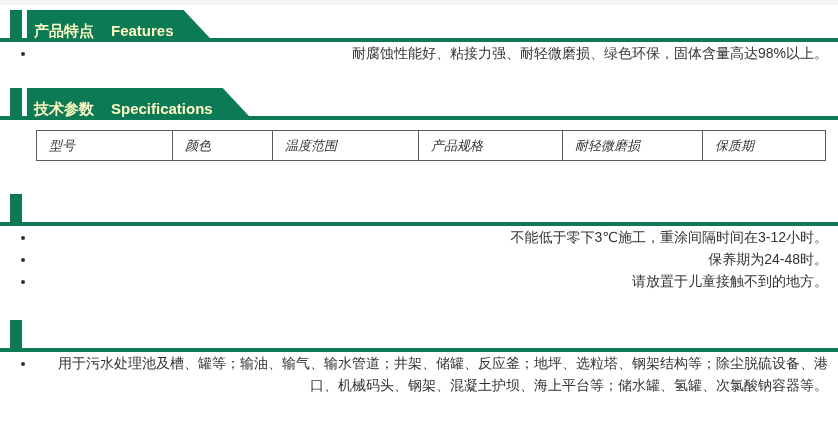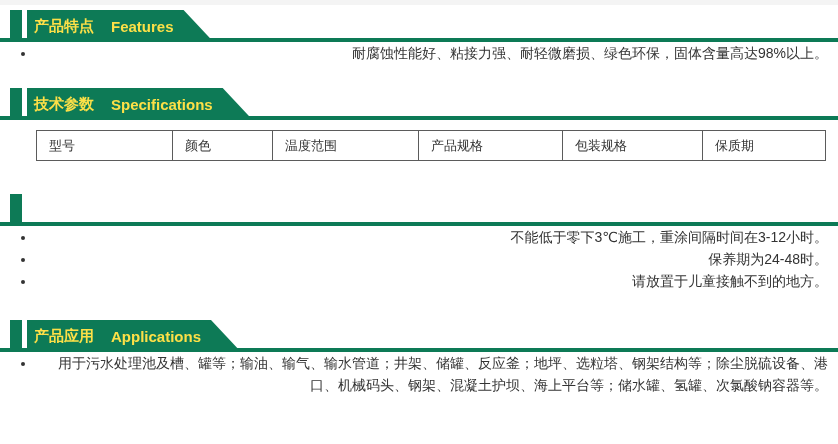--- a/index.html
+++ b/index.html
@@ -15,23 +15,23 @@
     color:var(--text);
   }
   .top-strip{height:5px;background:#f4f4f4;}
 
   
   .sec-header{position:relative;height:32px;}
   .hdr-underline{position:absolute;left:0;right:0;bottom:0;height:4px;background:var(--green);}
   .hdr-bar{position:absolute;left:10px;top:0;bottom:0;width:12px;background:var(--green);}
   .hdr-banner{
     position:absolute;left:27px;top:0;bottom:0;
-    background:var(--green);color:#fde047;
-    display:inline-flex;align-items:center;
-    padding:0 40px 0 7px;
+    background:var(--green);color:#fef9c3;
+    display:inline-flex;align-items:flex-start;
+    padding:12px 40px 0 7px;
     font-size:15px;font-weight:bold;white-space:nowrap;
     clip-path:polygon(0 0, calc(100% - 30px) 0, 100% 100%, 0 100%);
   }
   .hdr-banner .en{margin-left:17px;}
 
   
   ul.bullets{
     margin:0;padding:0 10px 0 36px;
     font-size:14px;line-height:22px;color:var(--text);text-align:right;
   }
@@ -44,21 +44,21 @@
   .gap-h1{margin-top:5px;}
   .gap-h2{margin-top:24px;}
   .gap-h3{margin-top:33px;}
   .gap-h4{margin-top:28px;}
 
   
   table.spec{
     border-collapse:collapse;table-layout:fixed;
     margin:10px 0 0 36px;
     width:789px;
-    font-size:13px;color:var(--text);
+    font-size:13px;color:var(--text);font-style:italic;
   }
   table.spec th,table.spec td{
     border:1px solid var(--border);
     height:29px;padding:0 0 0 12px;
     text-align:left;font-weight:normal;
     vertical-align:middle;white-space:nowrap;overflow:hidden;
   }
 </style>
 </head>
 <body>
@@ -93,39 +93,35 @@
     <col style="width:144px">
       <col style="width:140px">
       <col style="width:123px">
   </colgroup>
   <tbody>
       <tr>
     <th>型号</th>
     <th>颜色</th>
     <th>温度范围</th>
     <th>产品规格</th>
-    <th>包装规格</th>
+    <th>耐轻微磨损</th>
     <th>保质期</th>
   </tr>
 </tbody>
   </table>
 
 <div class="sec-header gap-h3">
   <div class="hdr-underline"></div>
   <div class="hdr-bar"></div>
 </div>
 <ul class="bullets mt-notices">
   <li>不能低于零下3℃施工，重涂间隔时间在3-12小时。</li>
   <li>保养期为24-48时。</li>
   <li>请放置于儿童接触不到的地方。</li>
 </ul>
 
 <div class="sec-header gap-h4">
   <div class="hdr-underline"></div>
   <div class="hdr-bar"></div>
-  <div class="hdr-banner">
-    <span>产品应用</span>
-    <span class="en">Applications</span>
-  </div>
 </div>
 <ul class="bullets mt-apps">
   <li>用于污水处理池及槽、罐等；输油、输气、输水管道；井架、储罐、反应釜；地坪、选粒塔、钢架结构等；除尘脱硫设备、港口、机械码头、钢架、混凝土护坝、海上平台等；储水罐、氢罐、次氯酸钠容器等。</li>
 </ul>
 
 </body></html>

